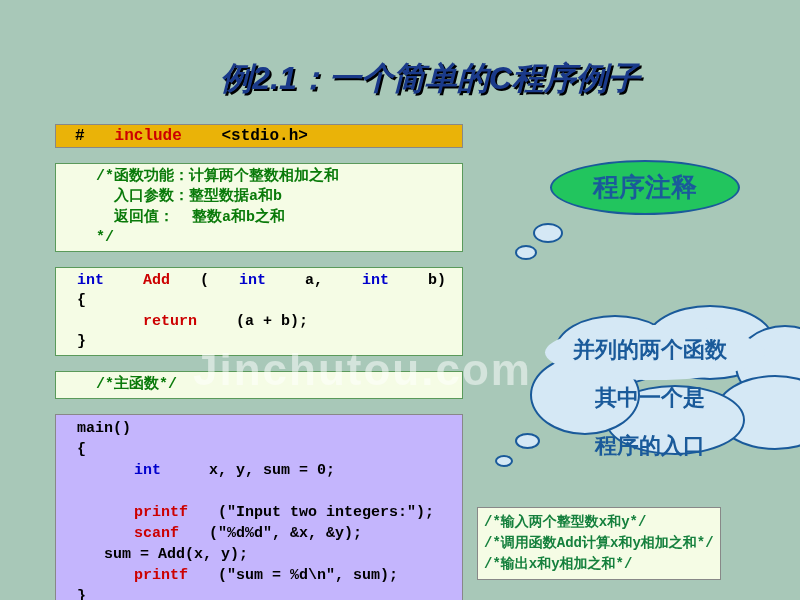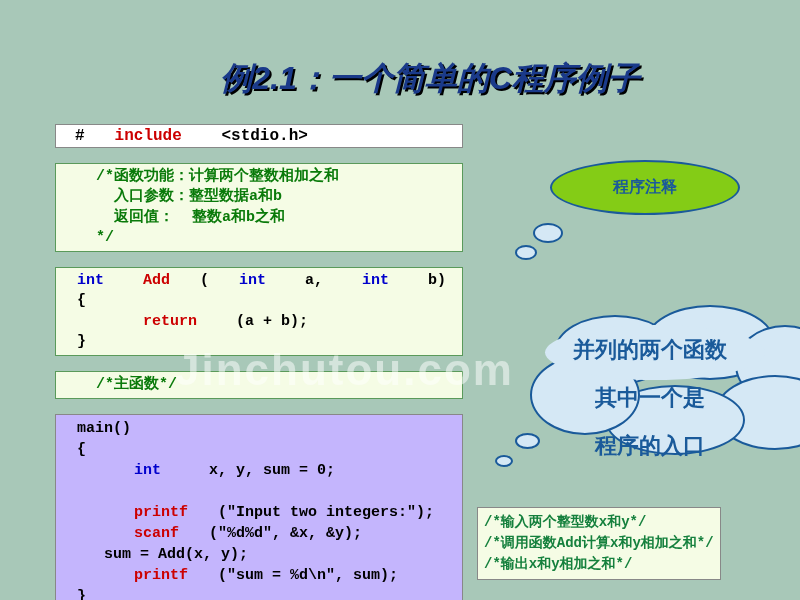--- a/index.html
+++ b/index.html
@@ -18,21 +18,21 @@
     font-weight: bold;
     font-style: italic;
     color: #1a3a8a;
     text-shadow: 2px 2px 0 #000;
     padding: 12px 0 8px;
   }
   .code-area {
     margin: 0 10px;
   }
   .include-line {
-    background: #ffffff;
+    background: #eab308;
     padding: 2px 4px;
     font-size: 16px;
     font-weight: bold;
     border: 1px solid #888;
     width: 408px;
   }
   .kw-red { color: #c00; }
   .kw-blue { color: #00c; }
   .code-box {
     background: #f5fce5;
@@ -66,28 +66,28 @@
     padding: 4px 6px;
     font-size: 14px;
     font-weight: bold;
     color: #15803d;
     line-height: 1.5;
     white-space: pre;
     font-family: "SimSun", "Courier New", monospace;
   }
   .bubble {
     position: absolute;
-    background: #84cc16;
+    background: #22c55e;
     border: 2px solid #1a5a9a;
     border-radius: 50%;
     display: flex;
     align-items: center;
     justify-content: center;
     font-family: "KaiTi", serif;
-    font-size: 16px;
+    font-size: 26px;
     font-weight: bold;
     color: #1a5a9a;
     text-align: left;
   }
   .bubble1 {
     left: 505px; top: 115px;
     width: 190px; height: 55px;
   }
   .cloud {
     position: absolute;
@@ -119,21 +119,21 @@
     background: #d5e8f5;
     border: 2px solid #1a5a9a;
     border-radius: 50%;
   }
   .sb1 { left: 488px; top: 178px; width: 30px; height: 20px; }
   .sb2 { left: 470px; top: 200px; width: 22px; height: 15px; }
   .sb3 { left: 470px; top: 388px; width: 25px; height: 16px; }
   .sb4 { left: 450px; top: 410px; width: 18px; height: 12px; }
   .watermark {
     position: absolute;
-    left: 130px; top: 300px;
+    left: 148px; top: 300px;
     font-size: 44px;
     font-weight: bold;
     color: rgba(255,255,255,0.5);
     font-family: Arial, sans-serif;
     letter-spacing: 2px;
     pointer-events: none;
   }
 </style>
 </head>
 <body>

